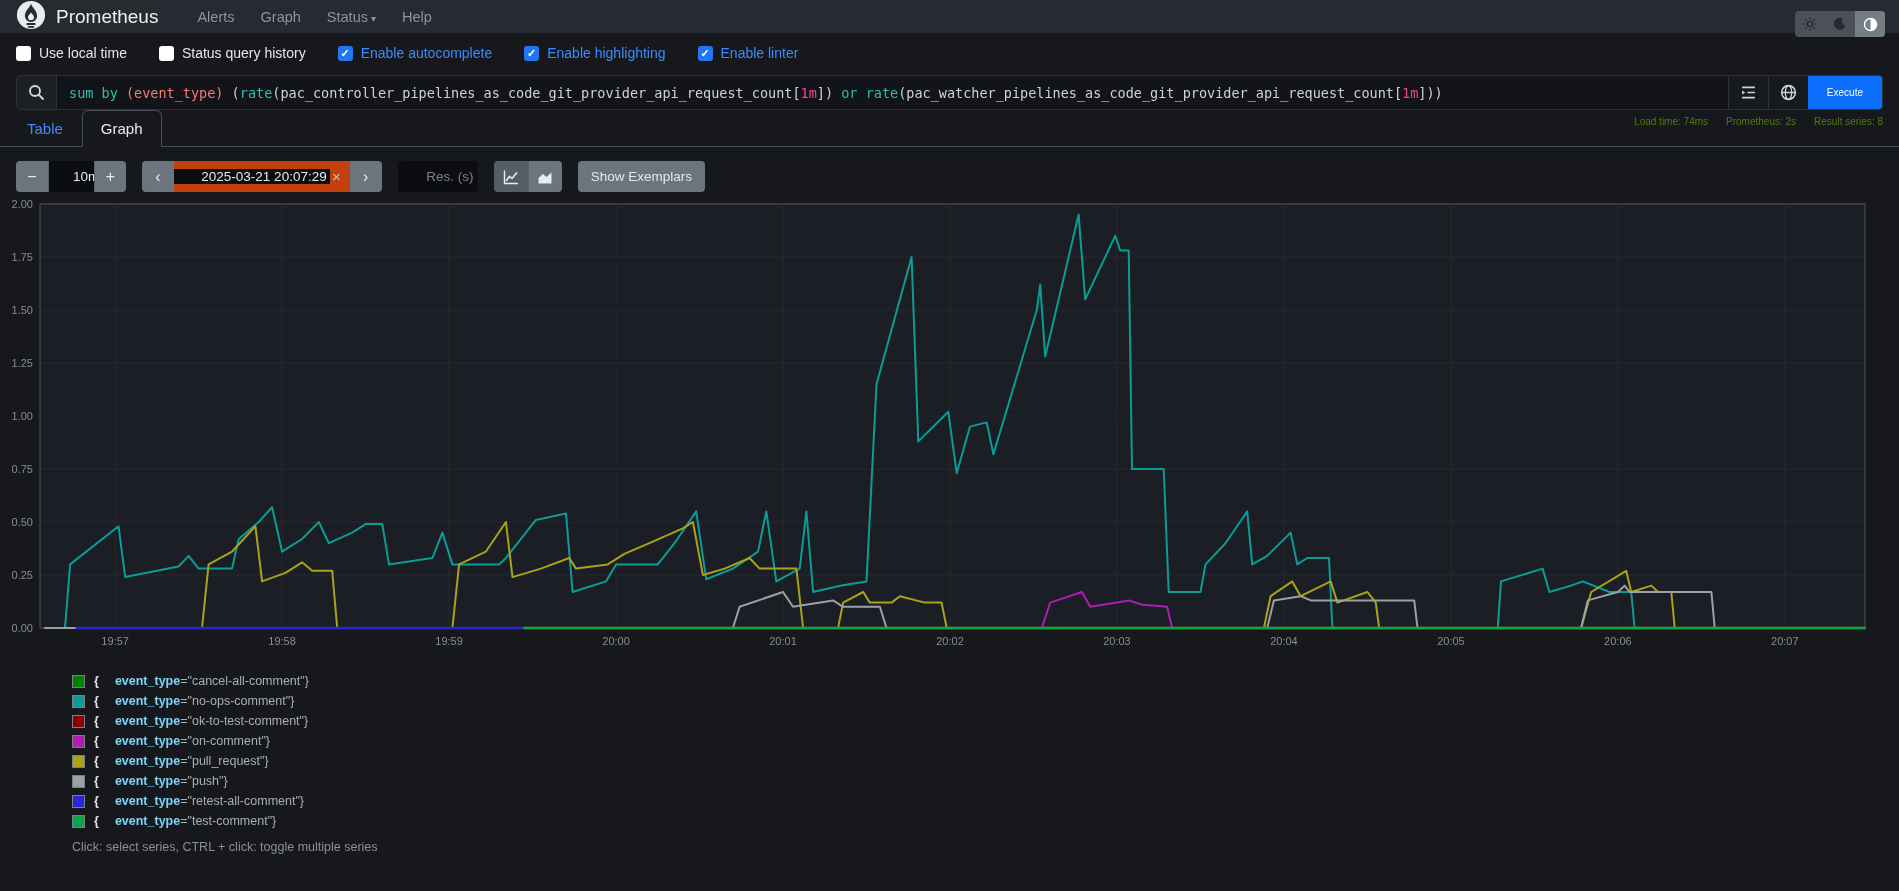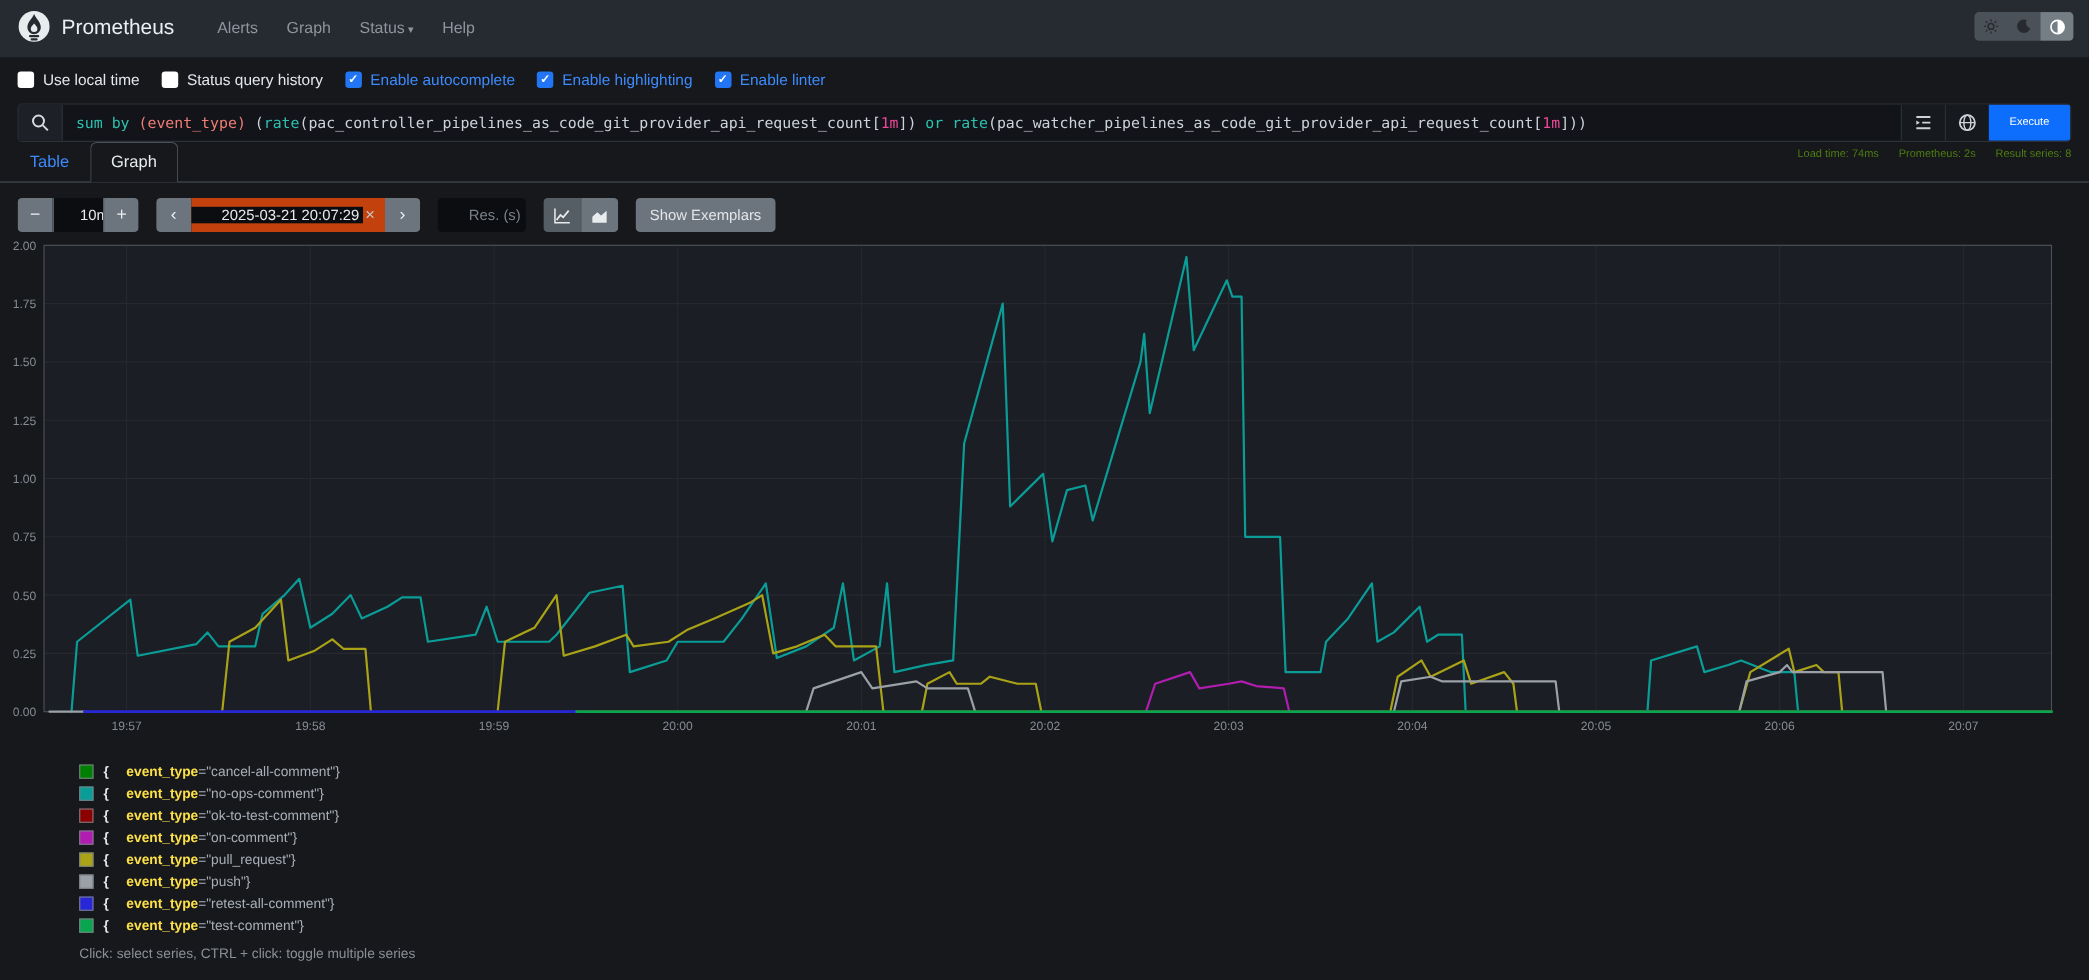--- a/index.html
+++ b/index.html
@@ -1,29 +1,29 @@
 <!DOCTYPE html>
 <html><head>
 <meta charset="utf-8">
 <style>
   * { margin:0; padding:0; box-sizing:border-box; }
   html,body { width:1899px; height:891px; background:#16181c; font-family:"Liberation Sans",sans-serif; color:#dee2e6; overflow:hidden; }
 
   
-  .navbar { height:52px; background:#262a31; display:flex; align-items:center; padding:0 16px; position:relative; }
+  .navbar { height:33px; background:#262a31; display:flex; align-items:center; padding:0 16px; position:relative; }
   .brand { display:flex; align-items:center; gap:10px; margin-right:26px; }
   .brand-title { font-size:19px; color:#eceff2; }
   .nav-item { color:#8e959e; font-size:14.5px; margin:0 13px; cursor:pointer; }
   .nav-caret { font-size:10px; margin-left:3px; }
   .theme-group { position:absolute; right:14px; top:11px; display:flex; background:#4a5158; border-radius:4px; overflow:hidden; }
   .theme-btn { width:30px; height:26px; display:flex; align-items:center; justify-content:center; cursor:pointer; }
   .theme-btn.active { background:#757d85; }
 
   
-  .options-row { display:flex; align-items:center; gap:20px; padding:12px 24px 10px 16px; }
+  .options-row { display:flex; align-items:center; gap:32px; padding:12px 24px 10px 16px; }
   .opt { display:flex; align-items:center; gap:8px; font-size:14px; color:#e3e6ea; cursor:pointer; }
   .cb { width:15px; height:15px; border-radius:3px; background:#ffffff; display:inline-flex; align-items:center; justify-content:center; flex:0 0 auto; }
   .cb.checked { background:#2276f3; color:#fff; font-size:11px; font-weight:bold; line-height:1; }
   .opt.checked-label { color:#3d8bfd; }
 
   
   .query-row { padding:4px 16px 0 16px; }
   .query-group { display:flex; align-items:stretch; height:35px; border:1px solid #2d3238; border-radius:4px; background:#121419; overflow:hidden; }
   .search-addon { width:40px; display:flex; align-items:center; justify-content:center; background:#1d2026; border-right:1px solid #2d3238; }
   .query-input { flex:1; display:flex; align-items:center; padding:0 12px; font-family:"DejaVu Sans Mono",monospace; font-size:13.5px; white-space:pre; overflow:hidden; }
@@ -59,21 +59,21 @@
 
   
   .chart-wrap { padding:2px 12px 0 12px; }
   .axis-text { fill:#878d95; font-size:11px; font-family:"Liberation Sans",sans-serif; }
 
   
   .legend { margin:20px 0 0 72px; }
   .legend-row { display:flex; align-items:center; gap:9px; margin-bottom:6px; cursor:pointer; }
   .swatch { width:13px; height:13px; border:1px solid #7a7f86; flex:0 0 auto; }
   .legend-text { font-size:12.5px; color:#a9afb6; }
-  .legend-text b { color:#fde047;padding-left:16px; }
+  .legend-text b { color:#7dd3fc;padding-left:16px; }
   .legend-brace { color:#e2e5e9; font-weight:bold; }
   .click-hint { margin:12px 0 0 72px; font-size:12.5px; color:#8b9097; }
 </style>
 </head>
 <body>
 
 <div class="navbar">
   <div class="brand">
     <span>
       <svg width="30" height="30" viewBox="0 0 32 32">

